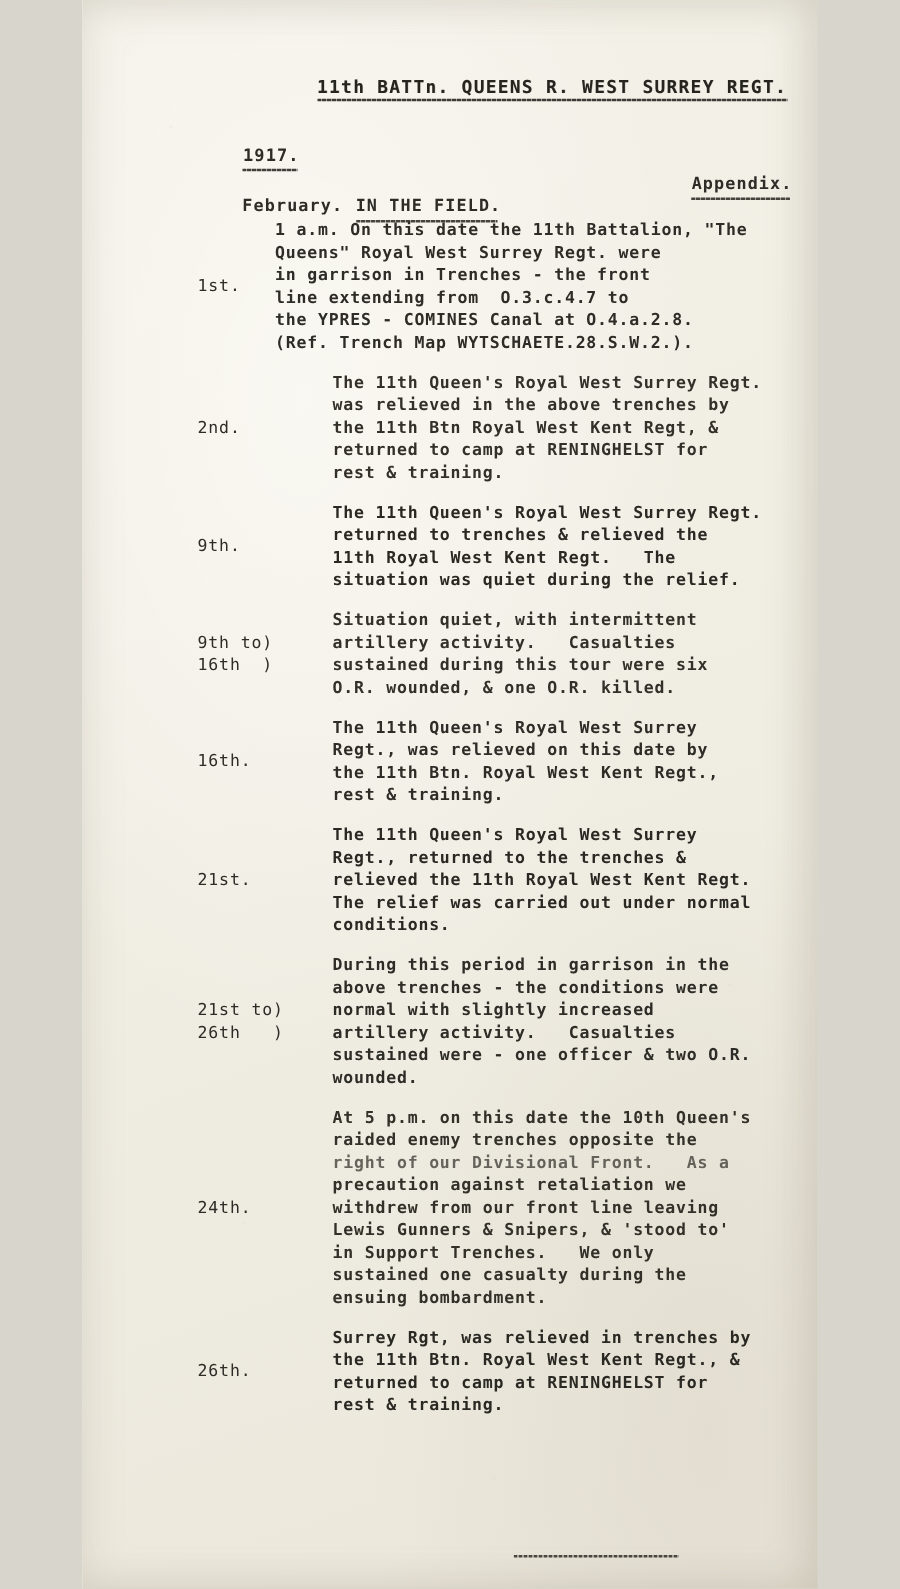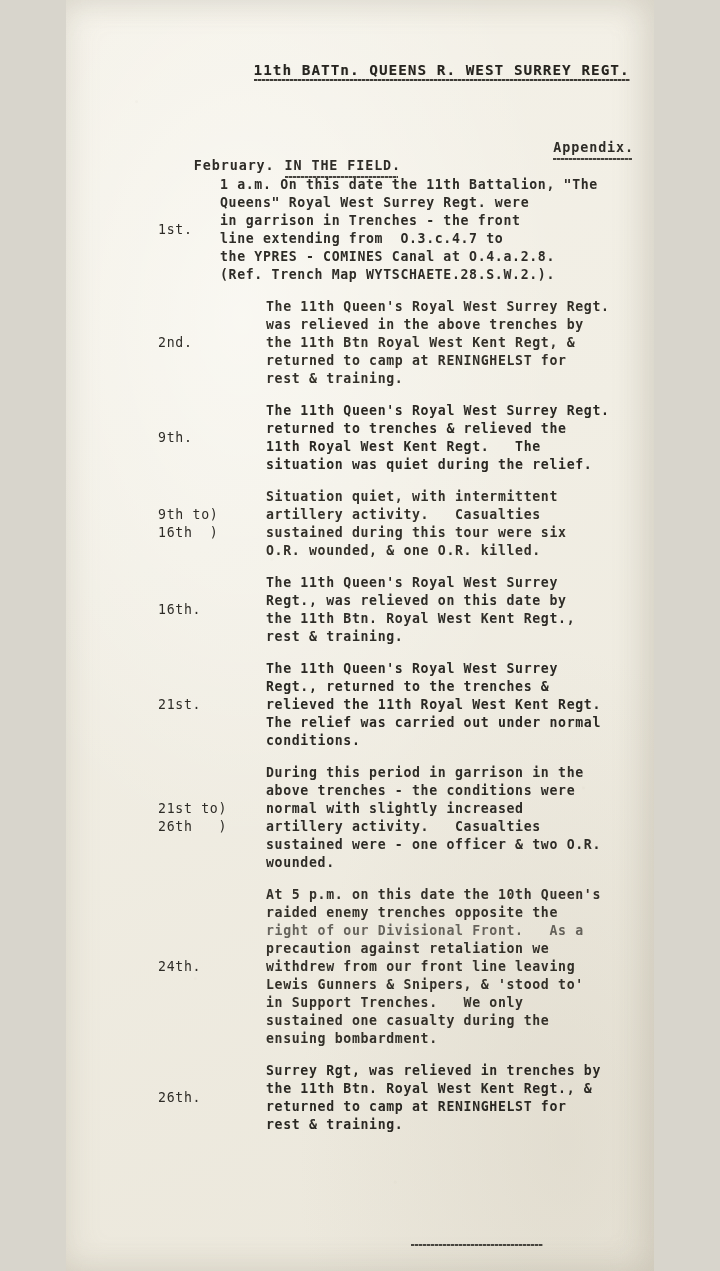--- a/index.html
+++ b/index.html
@@ -190,20 +190,23 @@
 <body>
 
 <div class="page">
 
   <div class="grain"></div>
 
   <div class="doc-title tw">
     <span class="ul">11th BATTn. QUEENS R. WEST SURREY REGT.</span>
   </div>
 
+  <div class="year tw">
+    <span class="ul-inner">1917.</span>
+  </div>
 
   <div class="month-row tw">
     <span class="month-label">February.</span><span class="in-field">IN THE FIELD.</span>
     <span class="appendix"><span class="ul-inner">Appendix.</span></span>
   </div>
 
   <div class="entries" id="entries">
       <div class="entry">
         <div class="entry-date" style="flex: 0 0 62px; width: 62px;"><span class="dline">1st.</span></div>
         <div class="entry-body"><span class="bline"><span class="prefix">1 a.m. </span><span>On this date the 11th Battalion, "The</span></span><span class="bline">Queens" Royal West Surrey Regt. were</span><span class="bline">in garrison in Trenches - the front</span><span class="bline">line extending from  O.3.c.4.7 to</span><span class="bline">the YPRES - COMINES Canal at O.4.a.2.8.</span><span class="bline">(Ref. Trench Map WYTSCHAETE.28.S.W.2.).</span></div>

